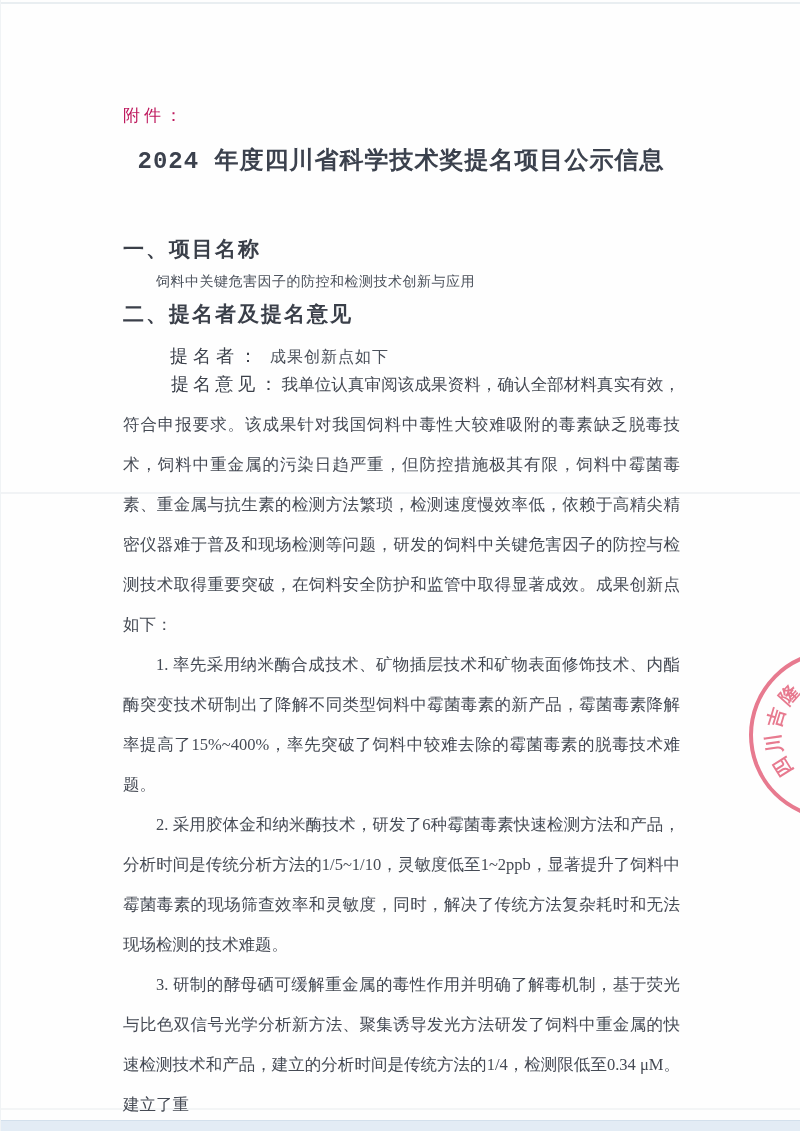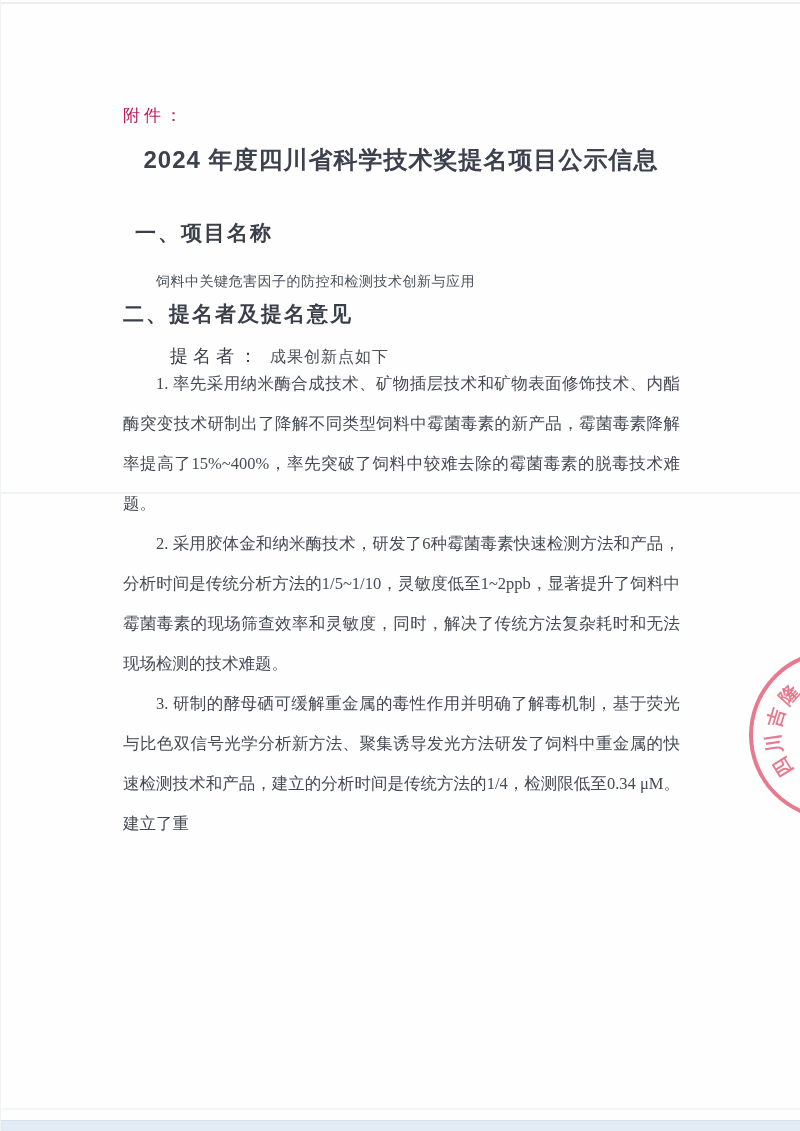--- a/index.html
+++ b/index.html
@@ -34,31 +34,31 @@
     background:#e3ecf5;
     border-top:1px solid #d3e0ec;
   }
   .attachment{
     position:absolute;left:122px;top:104px;
     font-size:17px;letter-spacing:4px;color:#be185d;
   }
   .doc-title{
     position:absolute;left:0;top:144px;width:100%;
     text-align:center;
-    font-family:Liberation Sans, sans-serif;
+    font-family:Liberation Mono, monospace;
     font-weight:700;font-size:24px;letter-spacing:1px;
     color:#3b414d;
   }
   .sec-heading{
     position:absolute;left:122px;
     font-family:"Liberation Sans", sans-serif;
     font-weight:700;font-size:21px;letter-spacing:2px;
     color:#3a3f49;
   }
-  .sec1{top:219px;margin-left:12px;}
+  .sec1{top:235px;}
   .sec2{top:300px;}
   .project-name{
     position:absolute;left:155px;top:273px;
     font-size:14px;letter-spacing:0.5px;color:#4b515b;
   }
   .nominator-row{
     position:absolute;left:169px;top:344px;
     font-size:16px;color:#4a505a;
   }
   .bold-label{
@@ -110,20 +110,21 @@
 
   <div class="project-name">饲料中关键危害因子的防控和检测技术创新与应用</div>
 
   <div class="sec-heading sec2">二、提名者及提名意见</div>
 
   <div class="nominator-row">
     <span class="bold-label">提名者：</span><span class="value">成果创新点如下</span>
   </div>
 
   <div class="flow">
+    <p class="opinion"><span class="bold-label">提名意见：</span><span>我单位认真审阅该成果资料，确认全部材料真实有效，符合申报要求。该成果针对我国饲料中毒性大较难吸附的毒素缺乏脱毒技术，饲料中重金属的污染日趋严重，但防控措施极其有限，饲料中霉菌毒素、重金属与抗生素的检测方法繁琐，检测速度慢效率低，依赖于高精尖精密仪器难于普及和现场检测等问题，研发的饲料中关键危害因子的防控与检测技术取得重要突破，在饲料安全防护和监管中取得显著成效。成果创新点如下：</span></p>
     <p class="point">1. 率先采用纳米酶合成技术、矿物插层技术和矿物表面修饰技术、内酯酶突变技术研制出了降解不同类型饲料中霉菌毒素的新产品，霉菌毒素降解率提高了15%~400%，率先突破了饲料中较难去除的霉菌毒素的脱毒技术难题。</p>
     <p class="point">2. 采用胶体金和纳米酶技术，研发了6种霉菌毒素快速检测方法和产品，分析时间是传统分析方法的1/5~1/10，灵敏度低至1~2ppb，显著提升了饲料中霉菌毒素的现场筛查效率和灵敏度，同时，解决了传统方法复杂耗时和无法现场检测的技术难题。</p>
     <p class="point">3. 研制的酵母硒可缓解重金属的毒性作用并明确了解毒机制，基于荧光与比色双信号光学分析新方法、聚集诱导发光方法研发了饲料中重金属的快速检测技术和产品，建立的分析时间是传统方法的1/4，检测限低至0.34 μM。建立了重</p>
   </div>
 
   <div class="stamp">
     <div class="stamp-ring"></div>
     <span class="stamp-char" style="transform:rotate(-122deg) translateY(-60px);">四</span>
     <span class="stamp-char" style="transform:rotate(-98deg) translateY(-60px);">川</span>
     <span class="stamp-char" style="transform:rotate(-73deg) translateY(-60px);">吉</span>

